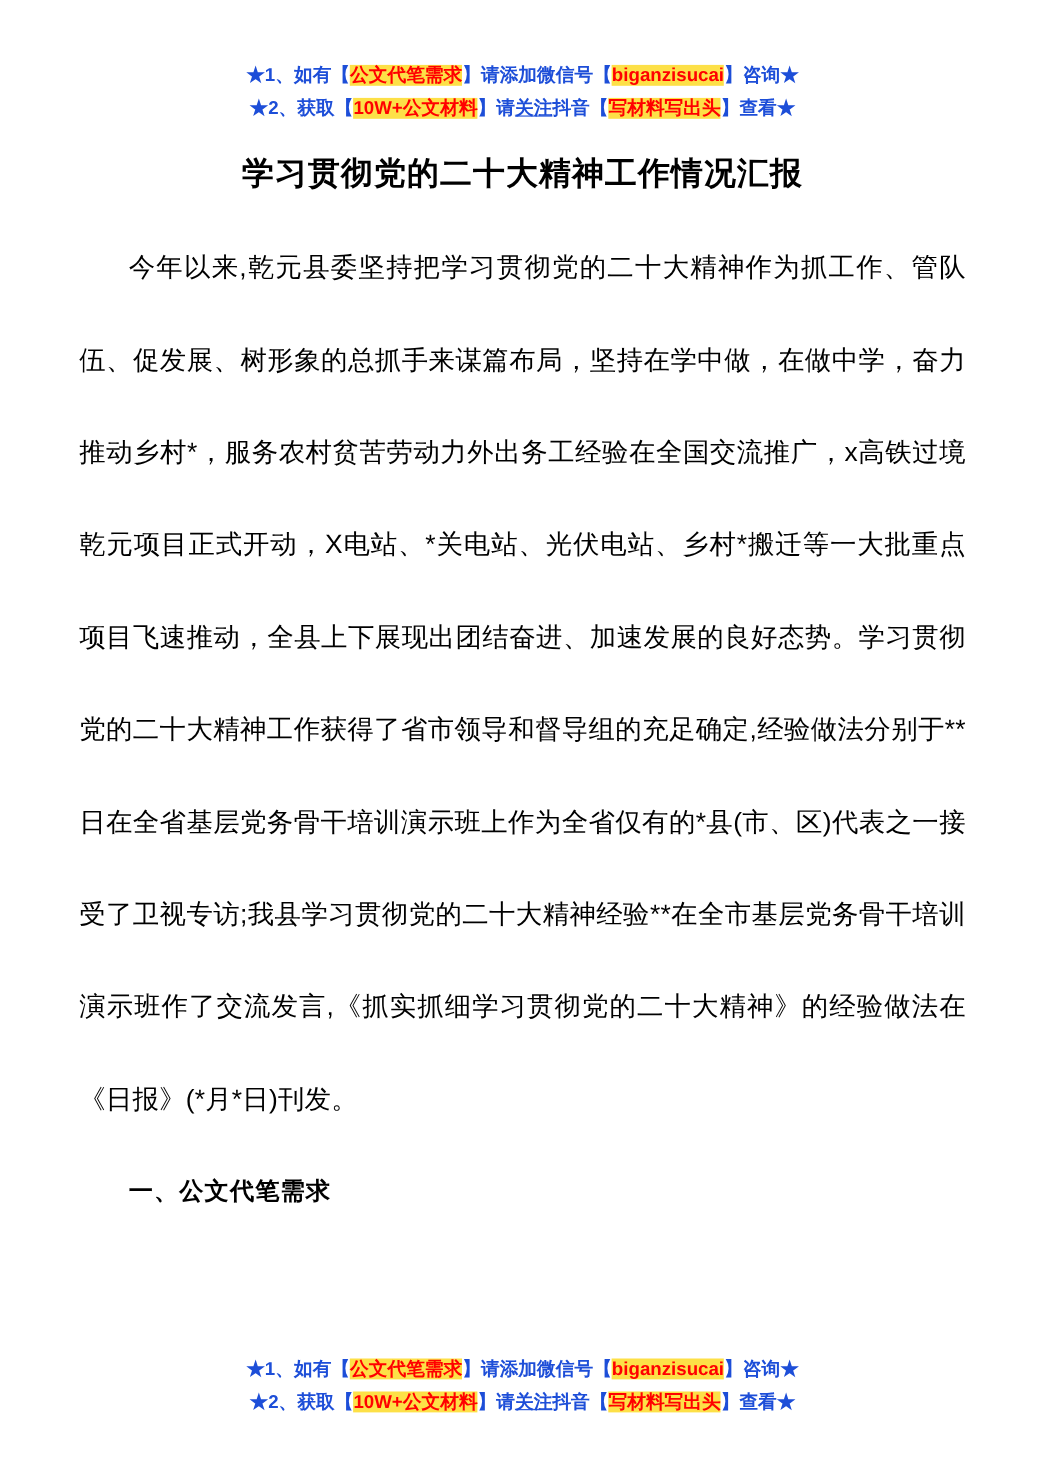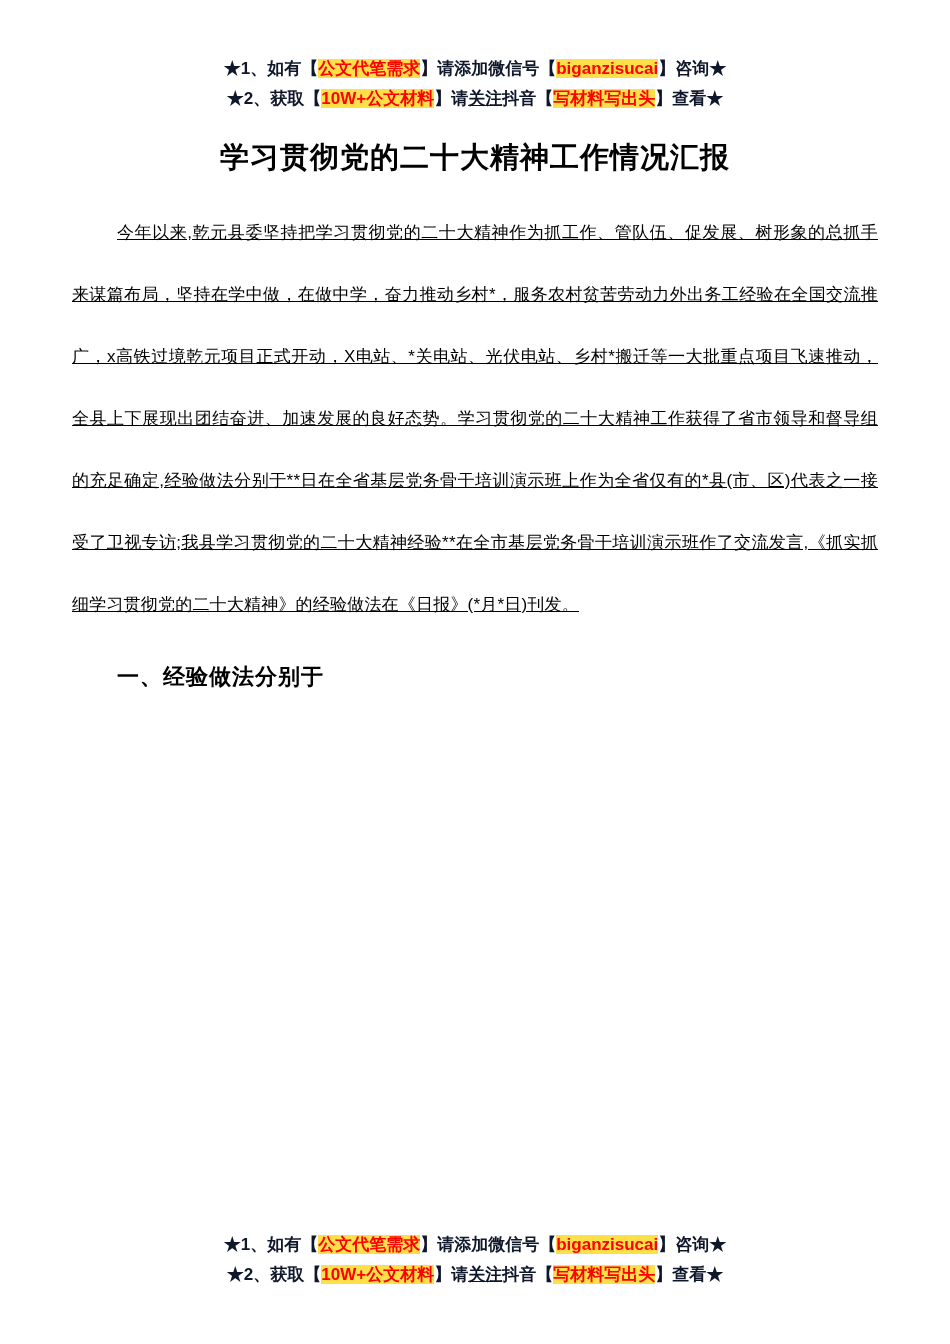--- a/index.html
+++ b/index.html
@@ -31,21 +31,21 @@
     line-height: 26px;
     white-space: nowrap;
     letter-spacing: 0px;
   }
   .promo .hl-yellow {
     background: #fde047;
     color: #ff0000;
     font-weight: bold;
   }
   .promo .plain {
-    color: #0f172a;
+    color: #1d4ed8;
   }
   .promo .u {
     text-decoration: underline;
   }
   .promo-top {
     margin-bottom: 10px;
   }
   .promo-bottom-block {
     position: absolute;
     left: 0;
@@ -61,27 +61,26 @@
   .doc-title {
     text-align: center;
     font-size: 29px;
     font-weight: bold;
     letter-spacing: 1px;
     margin: 26px 0 24px 0;
   }
 
   
   .body-text {
-    font-size: 17px;
-    line-height: 62px;
+    font-size: 24px;
+    line-height: 84px;
     text-align: justify;
     text-justify: inter-ideograph;
     text-indent: 45px;
     letter-spacing: 0.2px;
-    text-decoration: underline;
   }
 
   .section-heading {
     font-size: 22px;
     font-weight: bold;
     margin-top: 26px;
     text-indent: 45px;
     letter-spacing: 1px;
   }
 </style>
@@ -96,21 +95,21 @@
     </div>
     <div class="promo-line">
       <span class="plain">★2、获取</span><span class="plain">【</span><span class="hl-yellow">10W+公文材料</span><span class="plain">】</span><span class="plain">请</span><span class="plain u">关注</span><span class="plain">抖音</span><span class="plain">【</span><span class="hl-yellow">写材料写出头</span><span class="plain">】</span><span class="plain">查看★</span>
     </div>
   </div>
 
   <h1 class="doc-title">学习贯彻党的二十大精神工作情况汇报</h1>
 
   <p class="body-text">今年以来,乾元县委坚持把学习贯彻党的二十大精神作为抓工作、管队伍、促发展、树形象的总抓手来谋篇布局，坚持在学中做，在做中学，奋力推动乡村*，服务农村贫苦劳动力外出务工经验在全国交流推广，x高铁过境乾元项目正式开动，X电站、*关电站、光伏电站、乡村*搬迁等一大批重点项目飞速推动，全县上下展现出团结奋进、加速发展的良好态势。学习贯彻党的二十大精神工作获得了省市领导和督导组的充足确定,经验做法分别于**日在全省基层党务骨干培训演示班上作为全省仅有的*县(市、区)代表之一接受了卫视专访;我县学习贯彻党的二十大精神经验**在全市基层党务骨干培训演示班作了交流发言,《抓实抓细学习贯彻党的二十大精神》的经验做法在《日报》(*月*日)刊发。</p>
 
-  <h2 class="section-heading">一、经验做法分别于</h2>
+  <h2 class="section-heading">一、公文代笔需求</h2>
 
   <div class="promo promo-bottom-block">
     <div class="promo-line">
       <span class="plain">★1、如有</span><span class="plain">【</span><span class="hl-yellow">公文代笔需求</span><span class="plain">】</span><span class="plain">请添加微信号</span><span class="plain">【</span><span class="hl-yellow">biganzisucai</span><span class="plain">】</span><span class="plain">咨询★</span>
     </div>
     <div class="promo-line">
       <span class="plain">★2、获取</span><span class="plain">【</span><span class="hl-yellow">10W+公文材料</span><span class="plain">】</span><span class="plain">请</span><span class="plain u">关注</span><span class="plain">抖音</span><span class="plain">【</span><span class="hl-yellow">写材料写出头</span><span class="plain">】</span><span class="plain">查看★</span>
     </div>
   </div>
 

